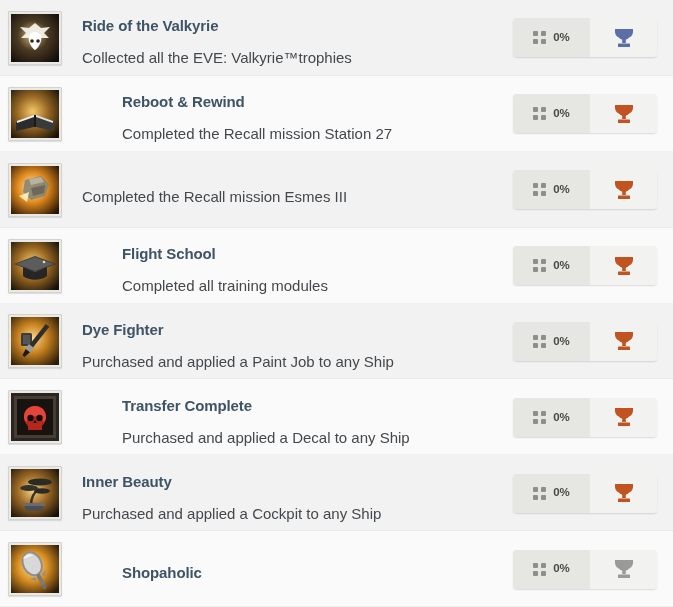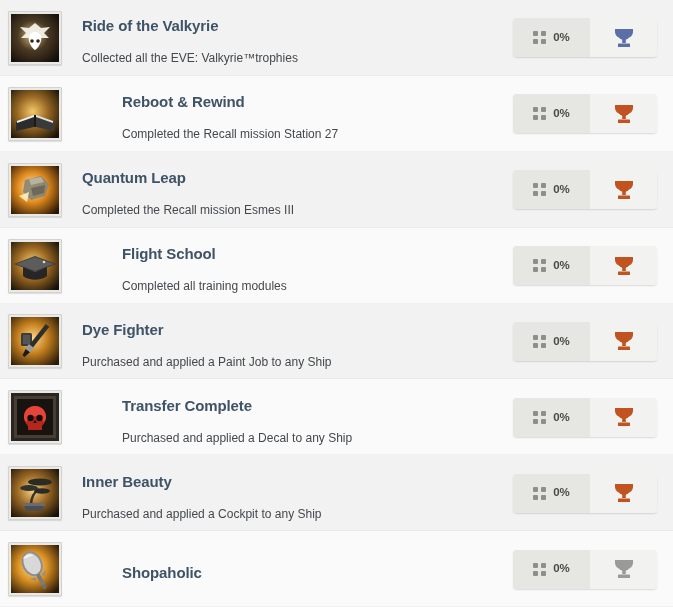--- a/index.html
+++ b/index.html
@@ -63,21 +63,21 @@
   .ach-title {
     font-size: 15px;
     font-weight: bold;
     color: #3e5366;
     letter-spacing: -0.1px;
     line-height: 18px;
     white-space: nowrap;
     margin-top: 8px;
   }
   .ach-desc {
-    font-size: 12px;
+    font-size: 15px;
     color: #44484c;
     line-height: 16px;
     margin-top: 15px;
     white-space: nowrap;
   }
 
   
   .ach-controls {
     flex: 0 0 auto;
     display: flex;
@@ -238,21 +238,20 @@
             </defs>
             <rect width="48" height="48" fill="url(#g2)"></rect>
             <path d="M14 14 L30 10 L38 18 L34 30 L20 34 L12 26 Z" fill="#8b8573" opacity="0.92"></path>
             <path d="M18 13 L30 11 L33 16 L20 19 Z" fill="#b8b3a0"></path>
             <path d="M20 22 L34 19 L33 27 L22 30 Z" fill="#6d6859"></path>
             <path d="M8 30 L18 26 L16 36 Z" fill="#fff6cf" opacity="0.85"></path>
           </svg>
         </div>
       </div>
       <div class="ach-text">
-        <div class="ach-title">Quantum Leap</div>
         <div class="ach-desc">Completed the Recall mission Esmes III</div>
       </div>
       <div class="ach-controls">
         <div class="ach-box">
           <div class="ach-progress">
             <span class="grid-icon">
               <i></i>
               <i></i>
               <i></i>
               <i></i>

